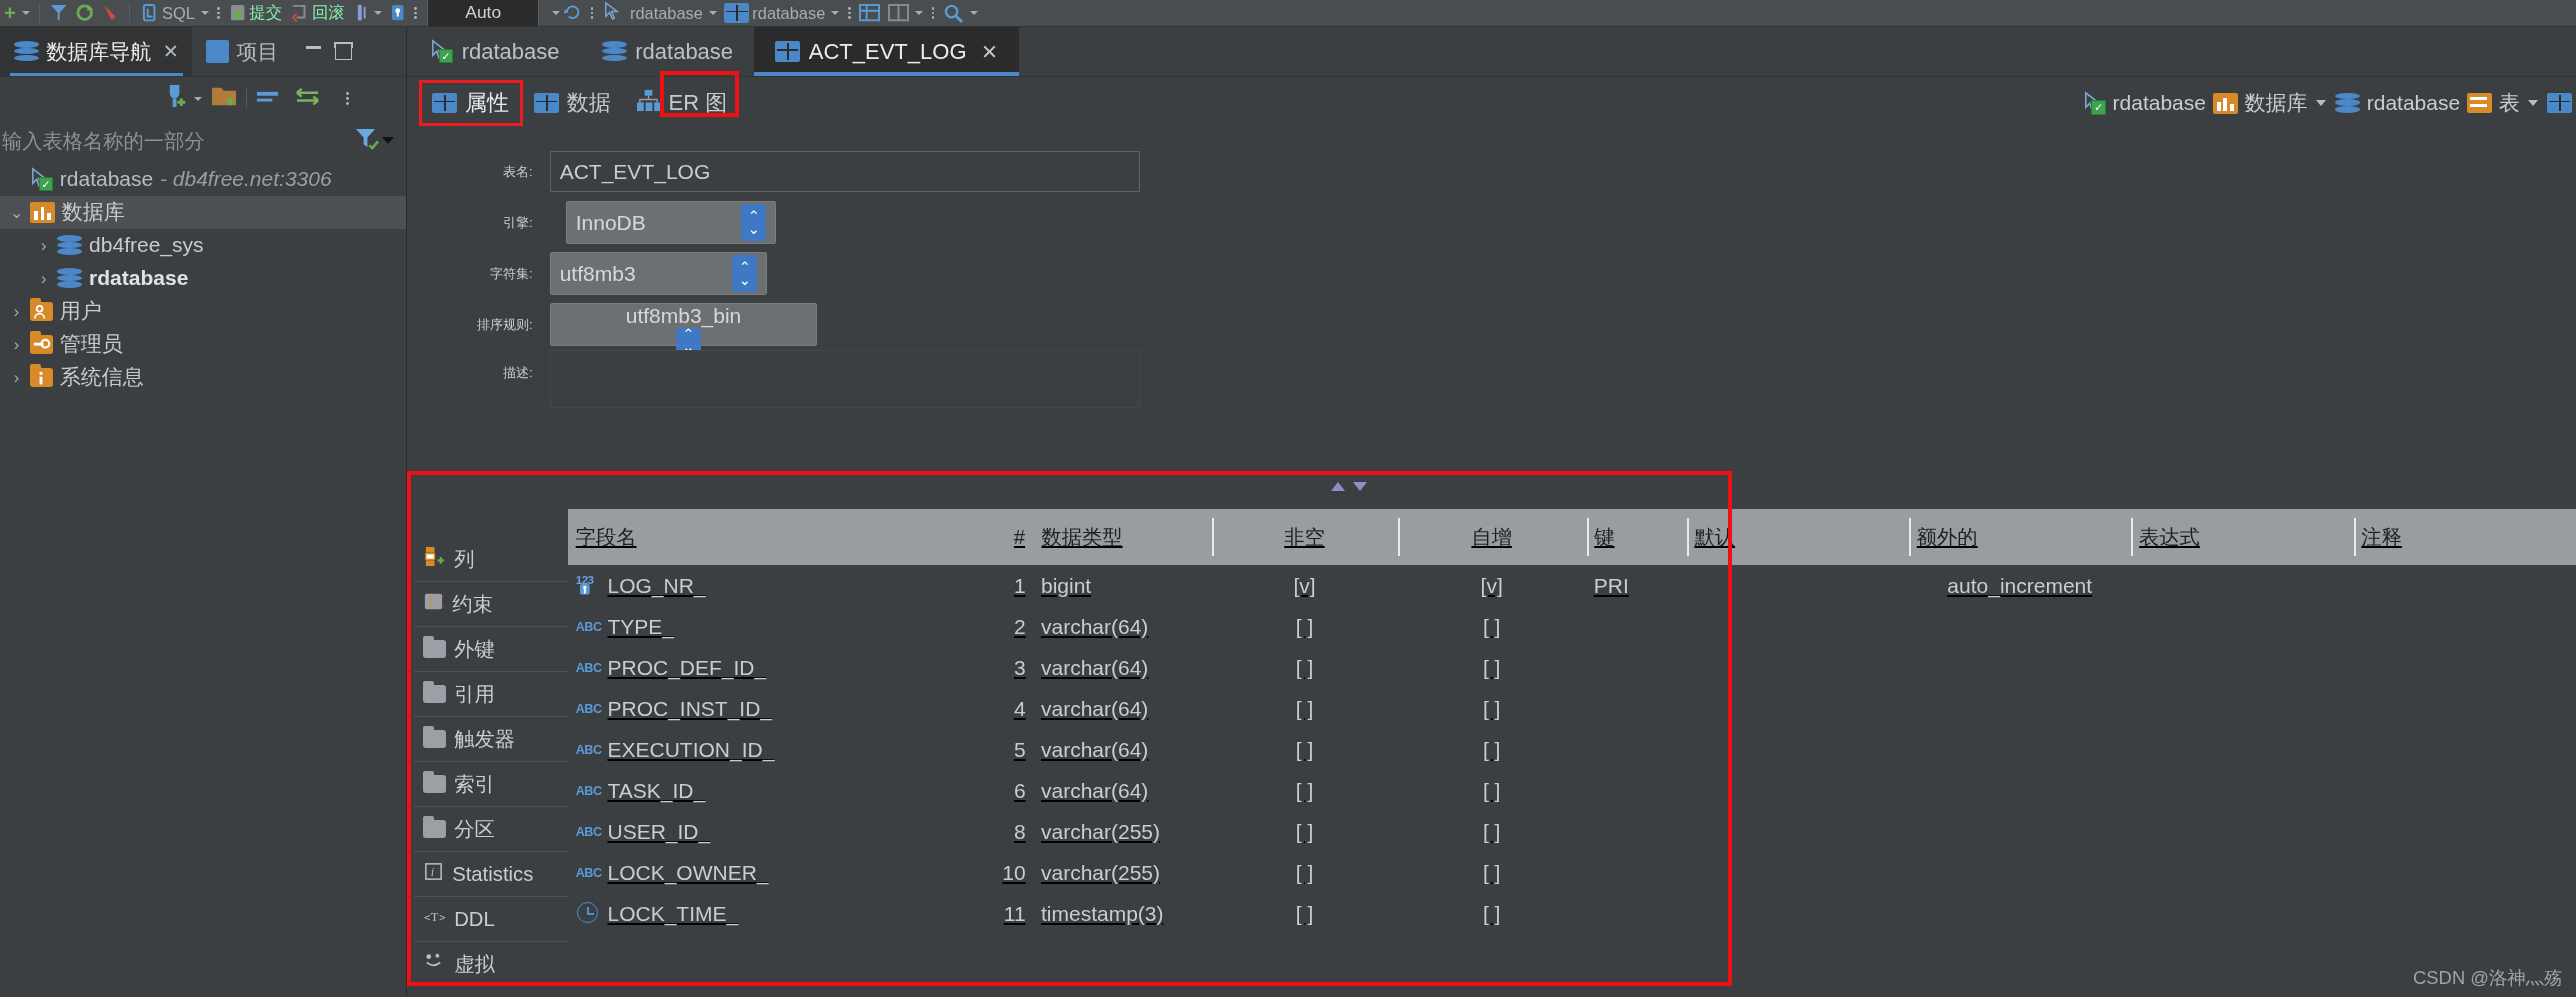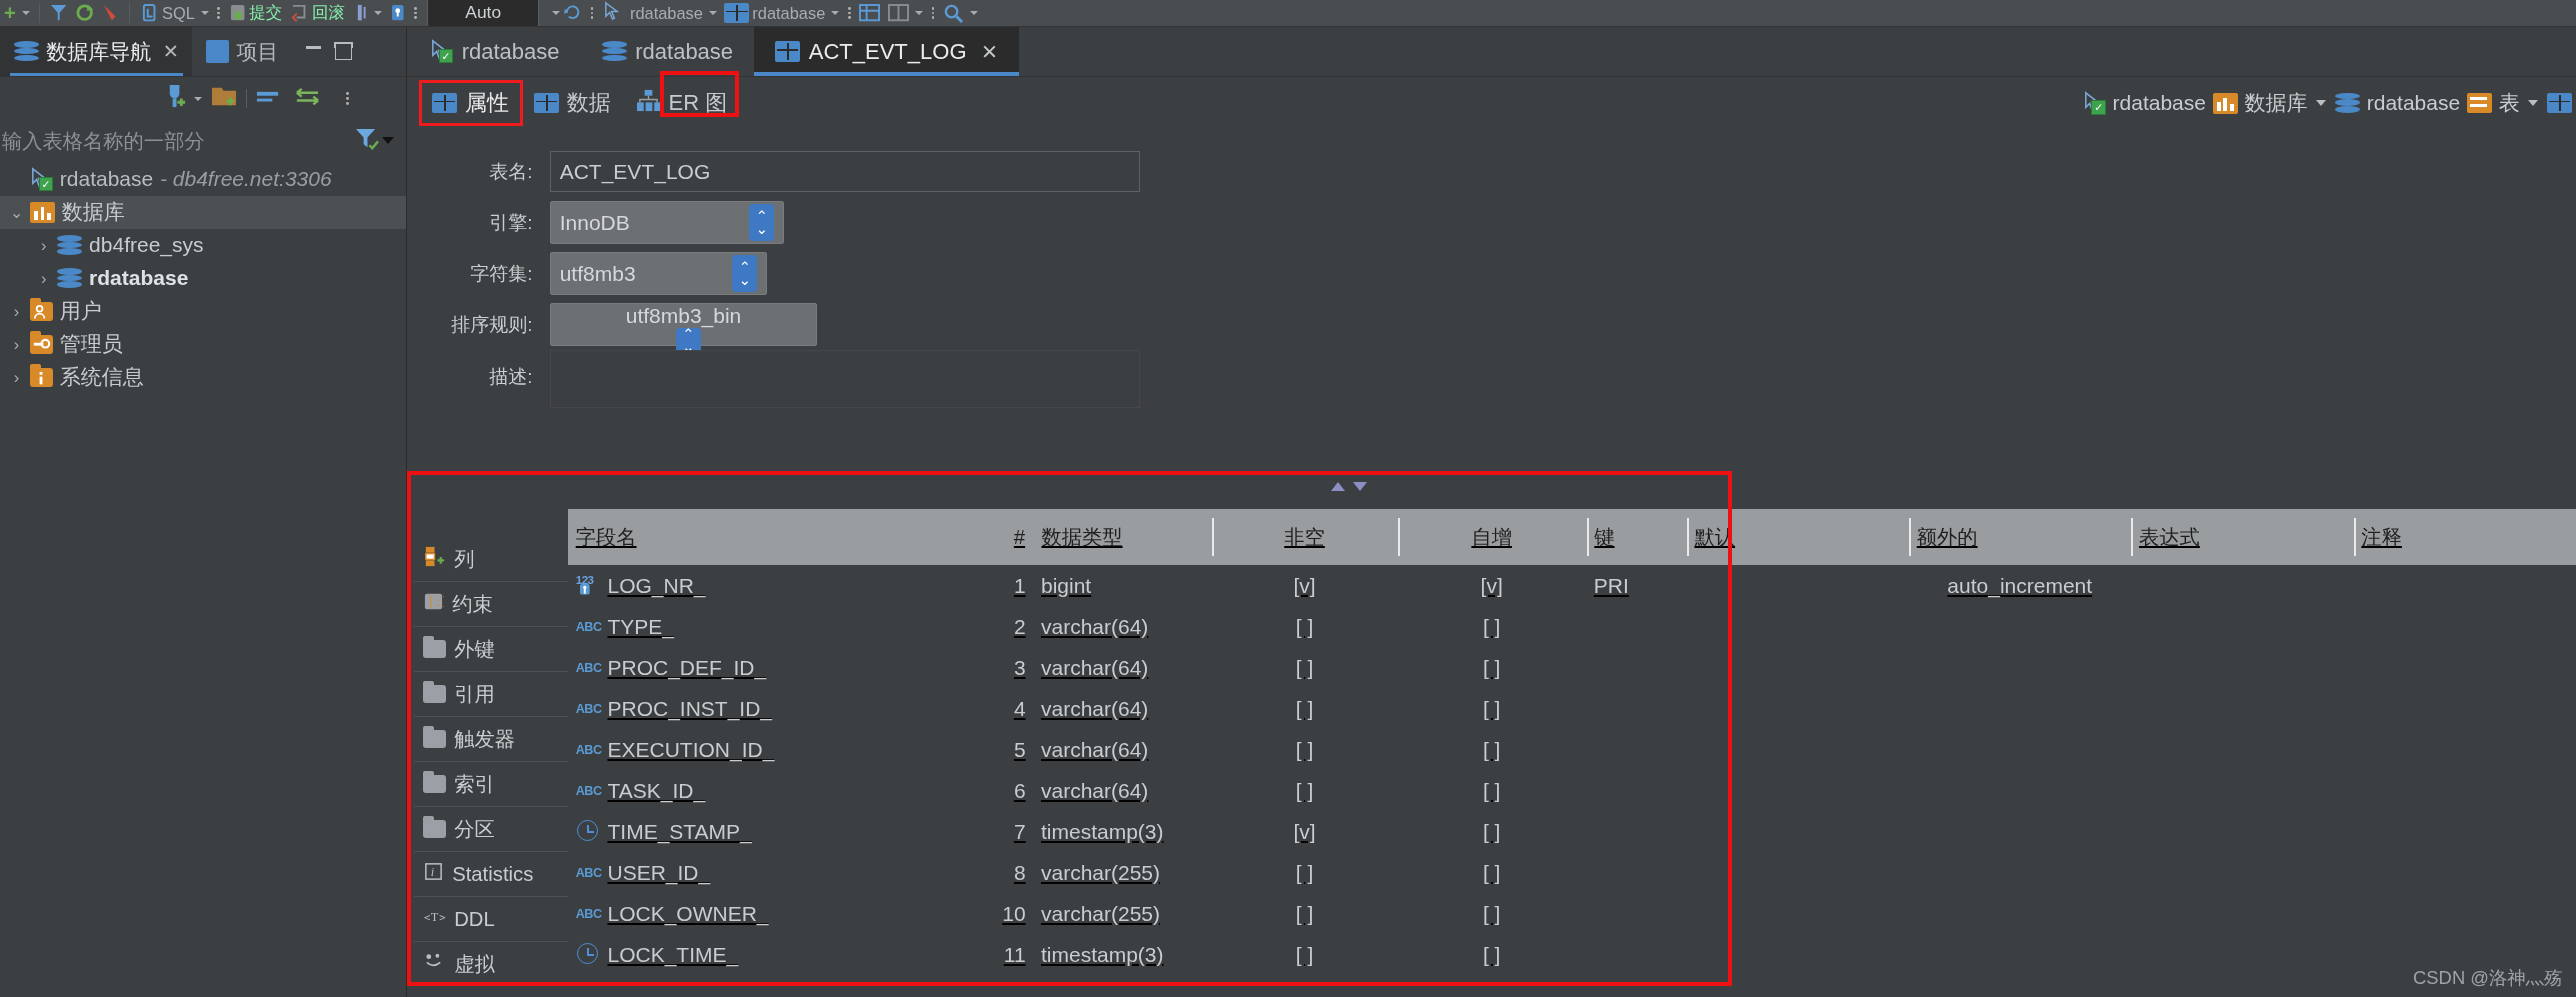--- a/index.html
+++ b/index.html
@@ -105,21 +105,21 @@
   .subtab.boxed { outline: 3.9px solid #ee1c1c; outline-offset: 1px; color:#e8eaec; }
   .breadcrumb {
     position:absolute; right: 0; top:0; height:52px; display:flex; align-items:center;
     gap:6.8px; padding-right: 3.9px; font-size: 21px; color:#c9cdd0;
   }
   .bc-caret { width:0;height:0;border-left:5.8px solid transparent;border-right:5.8px solid transparent;border-top:6.8px solid #b9bdc0; margin:0 1.9px;}
 
   
   .form { padding: 17.4px 0 0 0; position: relative; }
   .frow { display:flex; align-items:center; height:51px; }
-  .flabel { width:143px; text-align:right; padding-right:17.4px; font-size:19px; color:#c9cdd0; }
+  .flabel { width:143px; text-align:right; padding-right:17.4px; font-size:13px; color:#c9cdd0; }
   .ftext {
     height: 41px; background:#3c3f41; border:1px solid #5e6163; color:#c9cdd0;
     font-size:21px; padding: 0 8.7px; display:flex; align-items:center;
   }
   .fcombo {
     height: 43px; background:#6d7073; border:1px solid #7a7d80; color:#d6d9dc;
     font-size:21px; padding: 0 8.7px; display:flex; align-items:center;
     justify-content:space-between; border-radius:1.9px;
   }
   .spin {
@@ -568,21 +568,21 @@
 
     <div class="form">
 
       <div class="frow">
         <div class="flabel">表名:</div>
         <div class="ftext" style="width:590px;">ACT_EVT_LOG</div>
       </div>
 
       <div class="frow">
         <div class="flabel">引擎:</div>
-        <div class="fcombo" style="width:234px;">
+        <div class="fcombo" style="width:210px;margin-left:16px;">
           <span>InnoDB</span>
           <span class="spin">
               <span>⌃</span>
               <span>⌄</span>
             </span>
         </div>
       </div>
 
 
       <div class="frow">
@@ -860,39 +860,20 @@
                 <td></td>
                 <td style="text-align:center"></td>
                 <td style="text-align:center"></td>
                 <td></td>
                 <td></td>
               </tr>
               <tr>
                 <td>
                   <span class="cellname">
                     <span class="ic">
-                      <span class="ic-clock" style="position:absolute;left:1px;top:0px;"></span>
-                    </span>
-                    <span>TIME_STAMP_</span>
-                  </span>
-                </td>
-                <td class="tdnum">7</td>
-                <td>timestamp(3)</td>
-                <td class="tdcenter">[v]</td>
-                <td class="tdcenter">[ ]</td>
-                <td></td>
-                <td style="text-align:center"></td>
-                <td style="text-align:center"></td>
-                <td></td>
-                <td></td>
-              </tr>
-              <tr>
-                <td>
-                  <span class="cellname">
-                    <span class="ic">
                       <span class="ic-abc" style="position:absolute;left:0;top:4.8px;">ABC</span>
                     </span>
                     <span>USER_ID_</span>
                   </span>
                 </td>
                 <td class="tdnum">8</td>
                 <td>varchar(255)</td>
                 <td class="tdcenter">[ ]</td>
                 <td class="tdcenter">[ ]</td>
                 <td></td>

